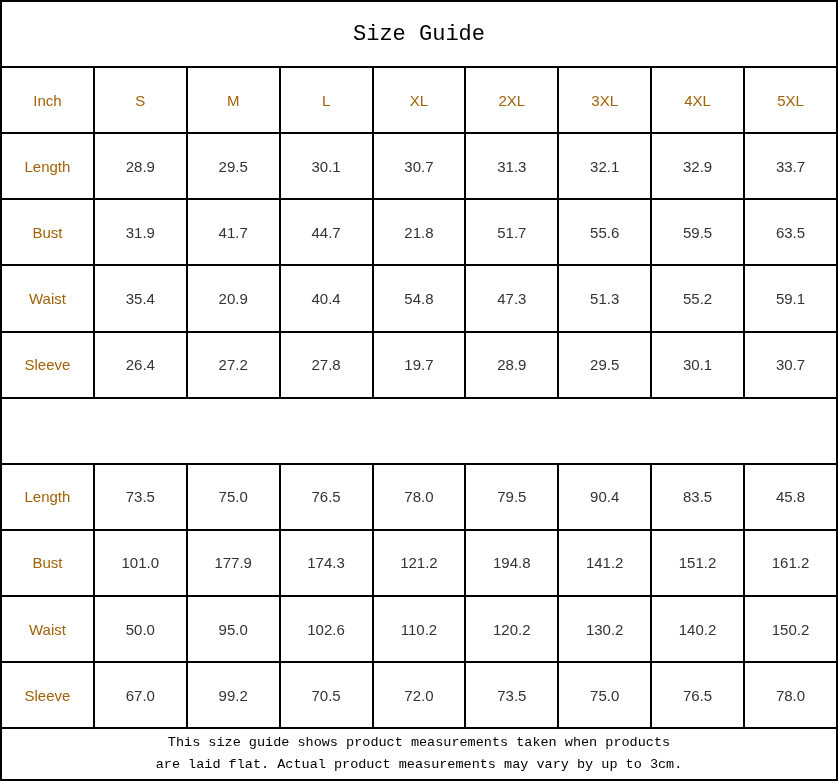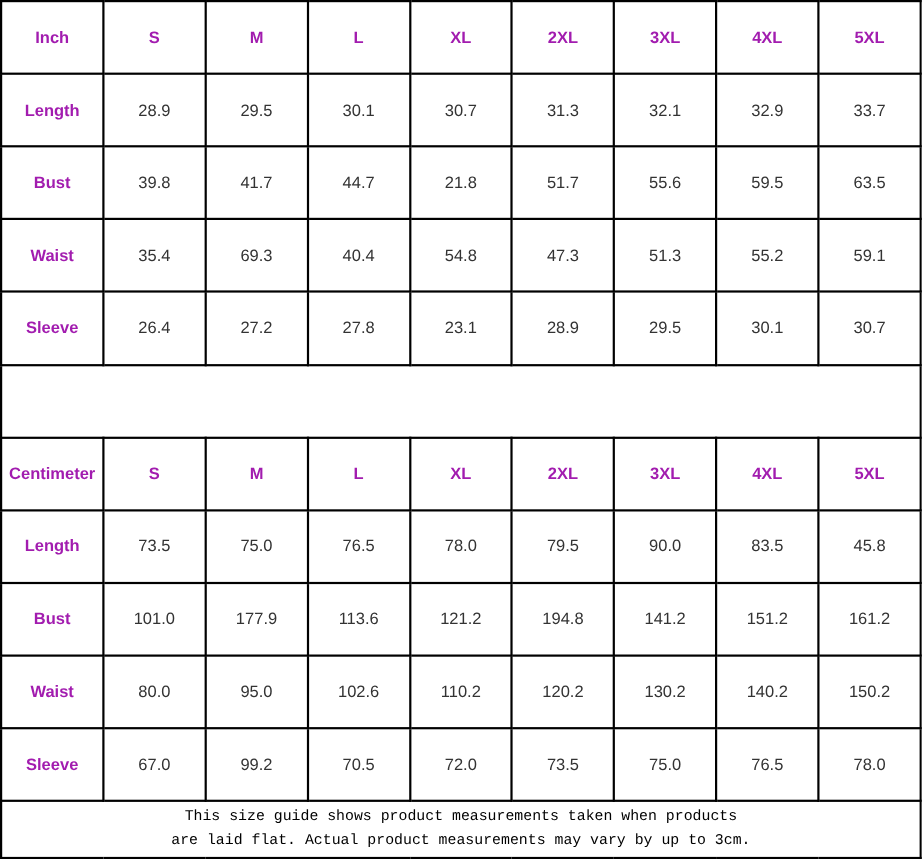--- a/index.html
+++ b/index.html
@@ -33,22 +33,22 @@
 
   td.title-cell {
     font-family: "Liberation Mono", "DejaVu Sans Mono", monospace;
     font-size: 22px;
     font-weight: normal;
     color: #000000;
     letter-spacing: 0px;
   }
   td.h {
     font-size: 15px;
-    font-weight: bold;
-    color: #a21caf;
+    font-weight: normal;
+    color: #a16207;
   }
   td.v {
     font-size: 15px;
     font-weight: normal;
     color: #333333;
   }
   td.spacer-cell {
     background: #ffffff;
   }
   td.footer-cell {
@@ -58,20 +58,23 @@
     line-height: 22px;
   }
 </style>
 </head>
 <body>
 
 <div class="page">
   <table class="size-guide">
 
     <tbody>
+        <tr class="r-title">
+      <td class="title-cell" colspan="9">Size Guide</td>
+    </tr>
 
     <tr class="r">
       <td class="h">Inch</td>
       <td class="h">S</td>
       <td class="h">M</td>
       <td class="h">L</td>
       <td class="h">XL</td>
       <td class="h">2XL</td>
       <td class="h">3XL</td>
       <td class="h">4XL</td>
@@ -85,97 +88,86 @@
       <td class="v">30.1</td>
       <td class="v">30.7</td>
       <td class="v">31.3</td>
       <td class="v">32.1</td>
       <td class="v">32.9</td>
       <td class="v">33.7</td>
     </tr>
 
     <tr class="r">
       <td class="h">Bust</td>
-      <td class="v">39.8</td>
+      <td class="v">31.9</td>
       <td class="v">41.7</td>
       <td class="v">44.7</td>
       <td class="v">21.8</td>
       <td class="v">51.7</td>
       <td class="v">55.6</td>
       <td class="v">59.5</td>
       <td class="v">63.5</td>
     </tr>
 
     <tr class="r">
       <td class="h">Waist</td>
       <td class="v">35.4</td>
-      <td class="v">69.3</td>
+      <td class="v">20.9</td>
       <td class="v">40.4</td>
       <td class="v">54.8</td>
       <td class="v">47.3</td>
       <td class="v">51.3</td>
       <td class="v">55.2</td>
       <td class="v">59.1</td>
     </tr>
 
     <tr class="r">
       <td class="h">Sleeve</td>
       <td class="v">26.4</td>
       <td class="v">27.2</td>
       <td class="v">27.8</td>
-      <td class="v">23.1</td>
+      <td class="v">19.7</td>
       <td class="v">28.9</td>
       <td class="v">29.5</td>
       <td class="v">30.1</td>
       <td class="v">30.7</td>
     </tr>
 
     <tr class="r">
       <td class="spacer-cell" colspan="9"></td>
     </tr>
 
-    <tr class="r">
-      <td class="h">Centimeter</td>
-      <td class="h">S</td>
-      <td class="h">M</td>
-      <td class="h">L</td>
-      <td class="h">XL</td>
-      <td class="h">2XL</td>
-      <td class="h">3XL</td>
-      <td class="h">4XL</td>
-      <td class="h">5XL</td>
-    </tr>
 
     <tr class="r">
       <td class="h">Length</td>
       <td class="v">73.5</td>
       <td class="v">75.0</td>
       <td class="v">76.5</td>
       <td class="v">78.0</td>
       <td class="v">79.5</td>
-      <td class="v">90.0</td>
+      <td class="v">90.4</td>
       <td class="v">83.5</td>
       <td class="v">45.8</td>
     </tr>
 
     <tr class="r">
       <td class="h">Bust</td>
       <td class="v">101.0</td>
       <td class="v">177.9</td>
-      <td class="v">113.6</td>
+      <td class="v">174.3</td>
       <td class="v">121.2</td>
       <td class="v">194.8</td>
       <td class="v">141.2</td>
       <td class="v">151.2</td>
       <td class="v">161.2</td>
     </tr>
 
     <tr class="r">
       <td class="h">Waist</td>
-      <td class="v">80.0</td>
+      <td class="v">50.0</td>
       <td class="v">95.0</td>
       <td class="v">102.6</td>
       <td class="v">110.2</td>
       <td class="v">120.2</td>
       <td class="v">130.2</td>
       <td class="v">140.2</td>
       <td class="v">150.2</td>
     </tr>
 
     <tr class="r">

